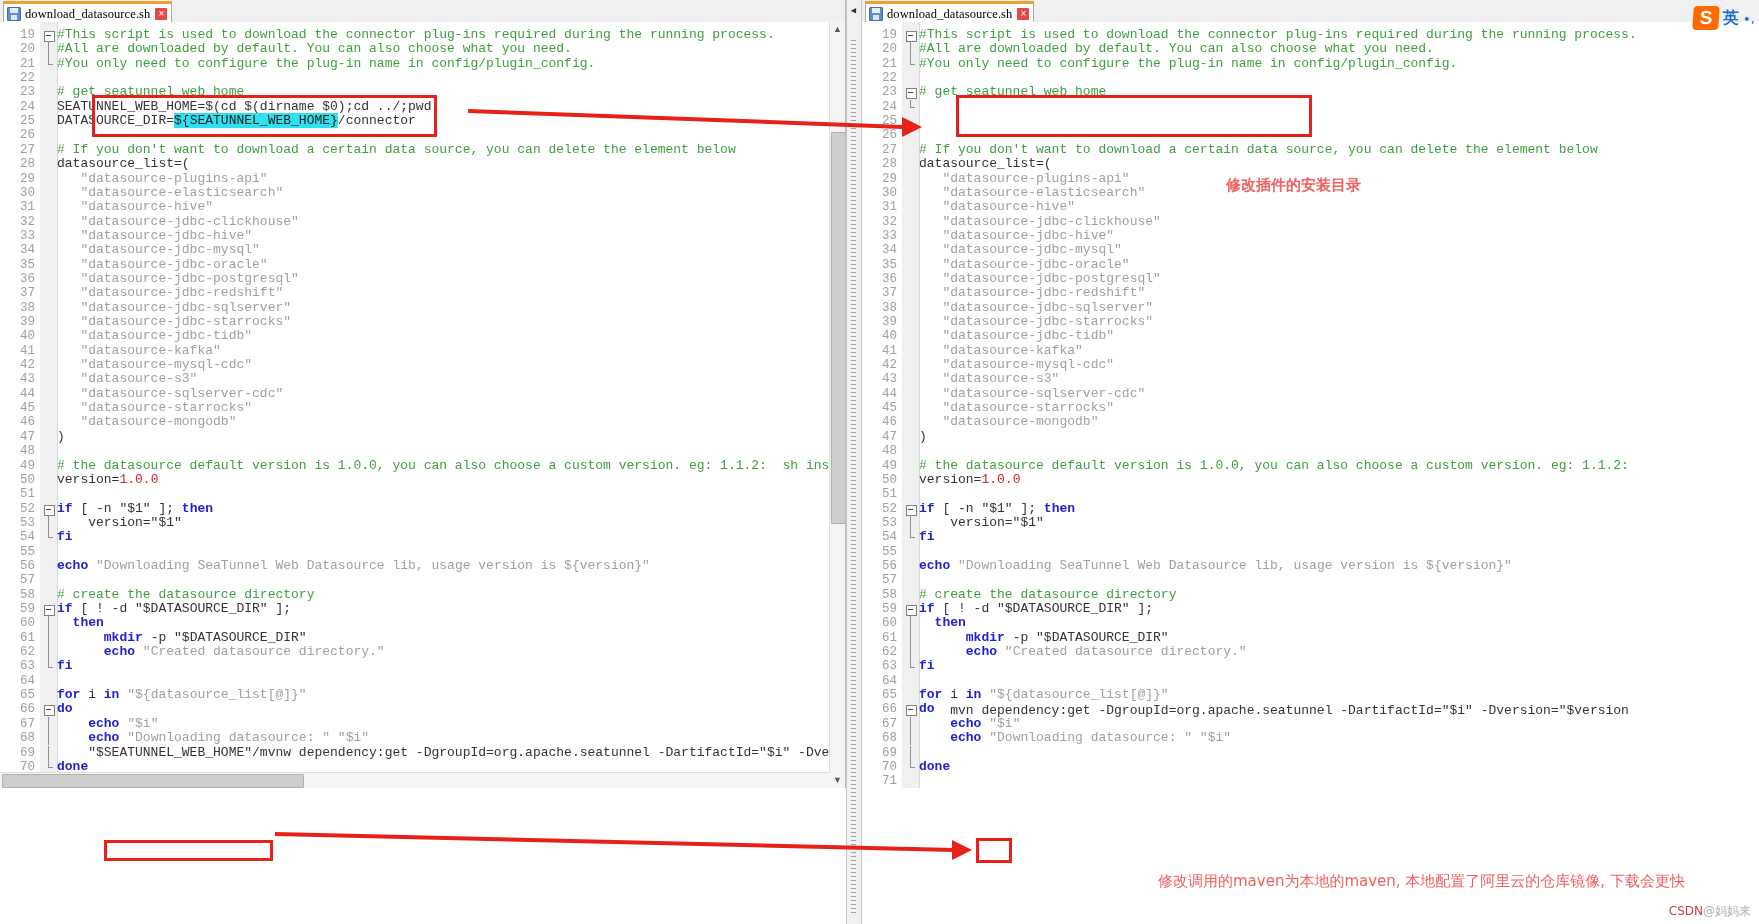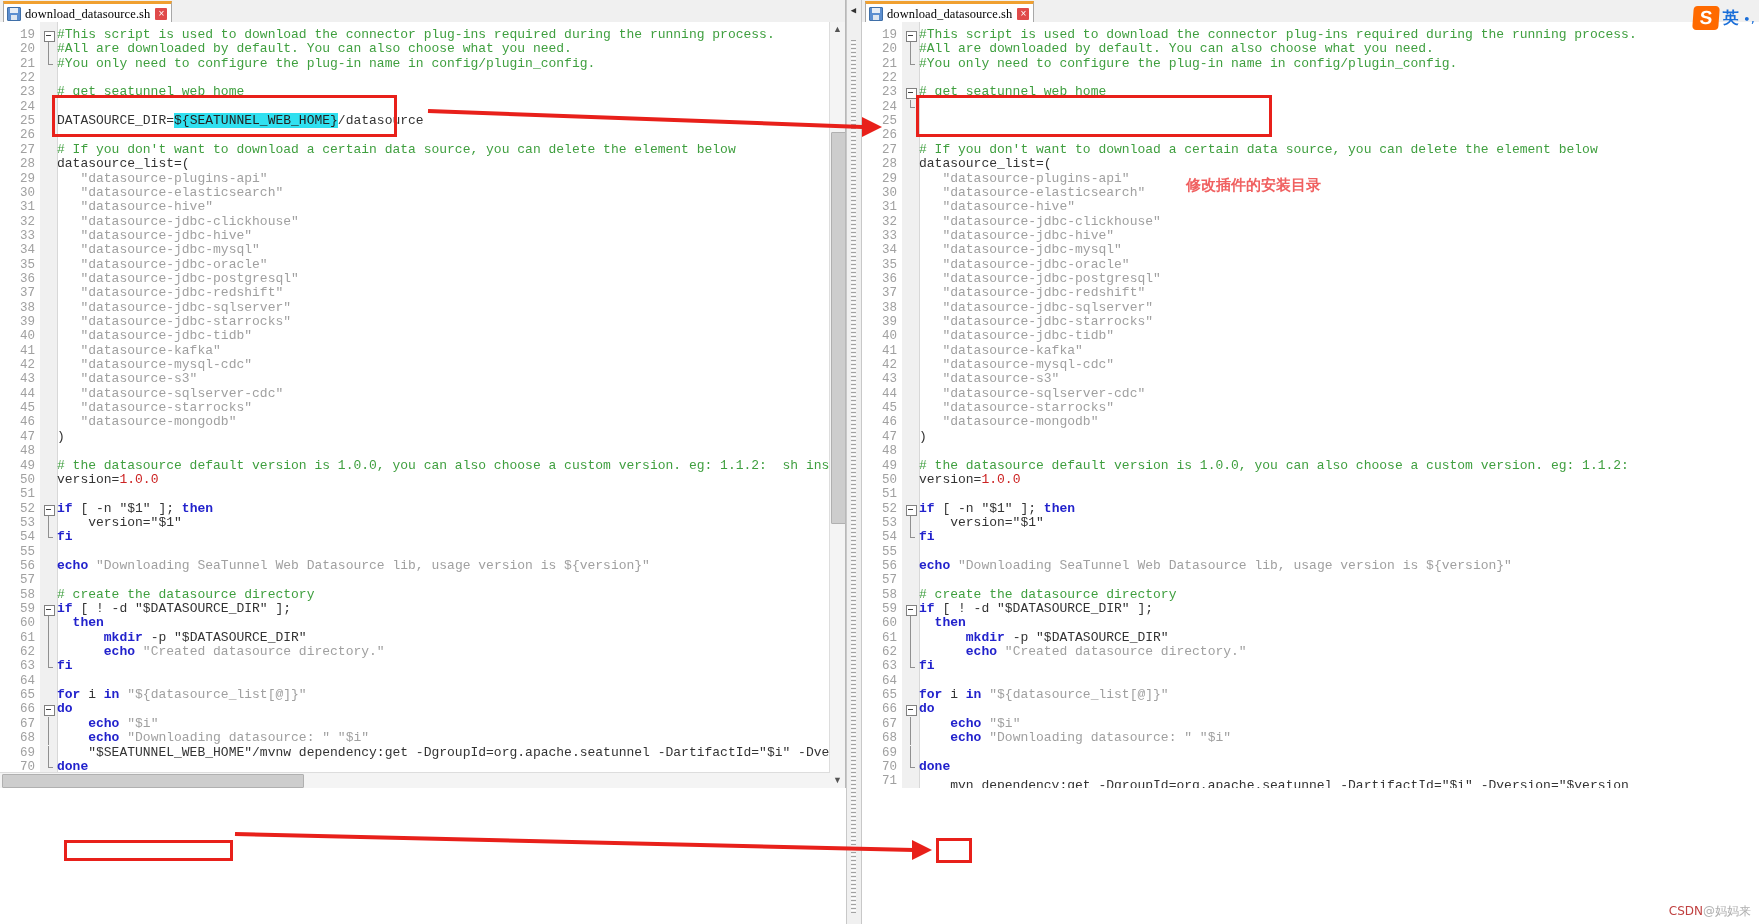--- a/index.html
+++ b/index.html
@@ -204,21 +204,22 @@
           <div class="foldline" style="top: 723.5px; height: 14.35px;"></div>
           <div class="foldline" style="top: 737.85px; height: 7.175px;"></div>
           <div class="foldend" style="top: 745.025px;"></div>
         </div>
       <div class="code" id="lcode-0">
           <div class="ln" style="top: 6px;"><span class="c-cmt">#This script is used to download the connector plug-ins required during the running process.</span></div>
           <div class="ln" style="top: 20.35px;"><span class="c-cmt">#All are downloaded by default. You can also choose what you need.</span></div>
           <div class="ln" style="top: 34.7px;"><span class="c-cmt">#You only need to configure the plug-in name in config/plugin_config.</span></div>
           <div class="ln" style="top: 49.05px;"></div>
           <div class="ln" style="top: 63.4px;"><span class="c-cmt"># get seatunnel web home</span></div>
-          <div class="ln" style="top: 92.1px;"><span class="c-var">DATASOURCE_DIR=</span><span class="c-hl">${SEATUNNEL_WEB_HOME}</span><span class="c-var">/datasource</span></div>
+          <div class="ln" style="top: 77.75px;"><span class="c-var">SEATUNNEL_WEB_HOME=$(cd $(dirname $0);cd ../;pwd)</span></div>
+          <div class="ln" style="top: 92.1px;"><span class="c-var">DATASOURCE_DIR=</span><span class="c-hl">${SEATUNNEL_WEB_HOME}</span><span class="c-var">/connector</span></div>
           <div class="ln" style="top: 106.45px;"></div>
           <div class="ln" style="top: 120.8px;"><span class="c-cmt"># If you don't want to download a certain data source, you can delete the element below</span></div>
           <div class="ln" style="top: 135.15px;"><span class="c-var">datasource_list=(</span></div>
           <div class="ln" style="top: 149.5px;"><span class="c-str">   "datasource-plugins-api"</span></div>
           <div class="ln" style="top: 163.85px;"><span class="c-str">   "datasource-elasticsearch"</span></div>
           <div class="ln" style="top: 178.2px;"><span class="c-str">   "datasource-hive"</span></div>
           <div class="ln" style="top: 192.55px;"><span class="c-str">   "datasource-jdbc-clickhouse"</span></div>
           <div class="ln" style="top: 206.9px;"><span class="c-str">   "datasource-jdbc-hive"</span></div>
           <div class="ln" style="top: 221.25px;"><span class="c-str">   "datasource-jdbc-mysql"</span></div>
           <div class="ln" style="top: 235.6px;"><span class="c-str">   "datasource-jdbc-oracle"</span></div>
@@ -406,44 +407,45 @@
           <div class="ln" style="top: 580px;"><span class="c-kw">if</span><span class="c-var"> [ ! -d "$DATASOURCE_DIR" ];</span></div>
           <div class="ln" style="top: 594.35px;"><span class="c-kw">  then</span></div>
           <div class="ln" style="top: 608.7px;"><span class="c-var">      </span><span class="c-kw">mkdir</span><span class="c-var"> -p "$DATASOURCE_DIR"</span></div>
           <div class="ln" style="top: 623.05px;"><span class="c-var">      </span><span class="c-kw">echo</span><span class="c-str"> "Created datasource directory."</span></div>
           <div class="ln" style="top: 637.4px;"><span class="c-kw">fi</span></div>
           <div class="ln" style="top: 651.75px;"></div>
           <div class="ln" style="top: 666.1px;"><span class="c-kw">for</span><span class="c-var"> i </span><span class="c-kw">in</span><span class="c-str"> "${datasource_list[@]}"</span></div>
           <div class="ln" style="top: 680.45px;"><span class="c-kw">do</span></div>
           <div class="ln" style="top: 694.8px;"><span class="c-var">    </span><span class="c-kw">echo</span><span class="c-str"> "$i"</span></div>
           <div class="ln" style="top: 709.15px;"><span class="c-var">    </span><span class="c-kw">echo</span><span class="c-str"> "Downloading datasource: " "$i"</span></div>
-          <div class="ln" style="top: 757px;"><span class="c-var">    mvn dependency:get -DgroupId=org.apache.seatunnel -DartifactId="$i" -Dversion="$version</span></div>
+          <div class="ln" style="top: 682px;"><span class="c-var">    mvn dependency:get -DgroupId=org.apache.seatunnel -DartifactId="$i" -Dversion="$version</span></div>
           <div class="ln" style="top: 737.85px;"><span class="c-kw">done</span></div>
           <div class="ln" style="top: 752.2px;"></div>
         </div>
     </div>
   </div>
 
-  <div style="position:absolute;inset:0;pointer-events:none;">
+  <div style="position:absolute;inset:0;pointer-events:none;margin-left:40px;">
 
     <div class="redbox" style="left:52px;top:95px;width:345px;height:42px;"></div>
 
     <div class="redbox" style="left:916px;top:95px;width:356px;height:42px;"></div>
 
     <div class="redline" style="left:428px;top:109px;width:448px;transform:rotate(2.1deg);"></div>
     <div class="arrowhead" style="left:862px;top:117px;"></div>
 
     <div class="redbox" style="left:64px;top:840px;width:169px;height:21px;"></div>
 
     <div class="redbox" style="left:936px;top:838px;width:36px;height:25px;"></div>
 
     <div class="redline" style="left:235px;top:832px;width:690px;transform:rotate(1.35deg);"></div>
     <div class="arrowhead" style="left:912px;top:840px;"></div>
 
     <div class="cn-note" style="left:1186px;top:176px;">修改插件的安装目录</div>
+    <div class="cn-note" style="left:1118px;top:872px;font-weight:normal;">修改调用的maven为本地的maven, 本地配置了阿里云的仓库镜像,  下载会更快</div>
   </div>
 
   <div class="ime">
     <div class="sogou">S</div>
     <div class="cn">英</div>
     <div class="dots">∙,</div>
   </div>
 
   <div class="watermark">
     <span class="wm-csdn">CSDN</span><span>@妈妈来</span>

